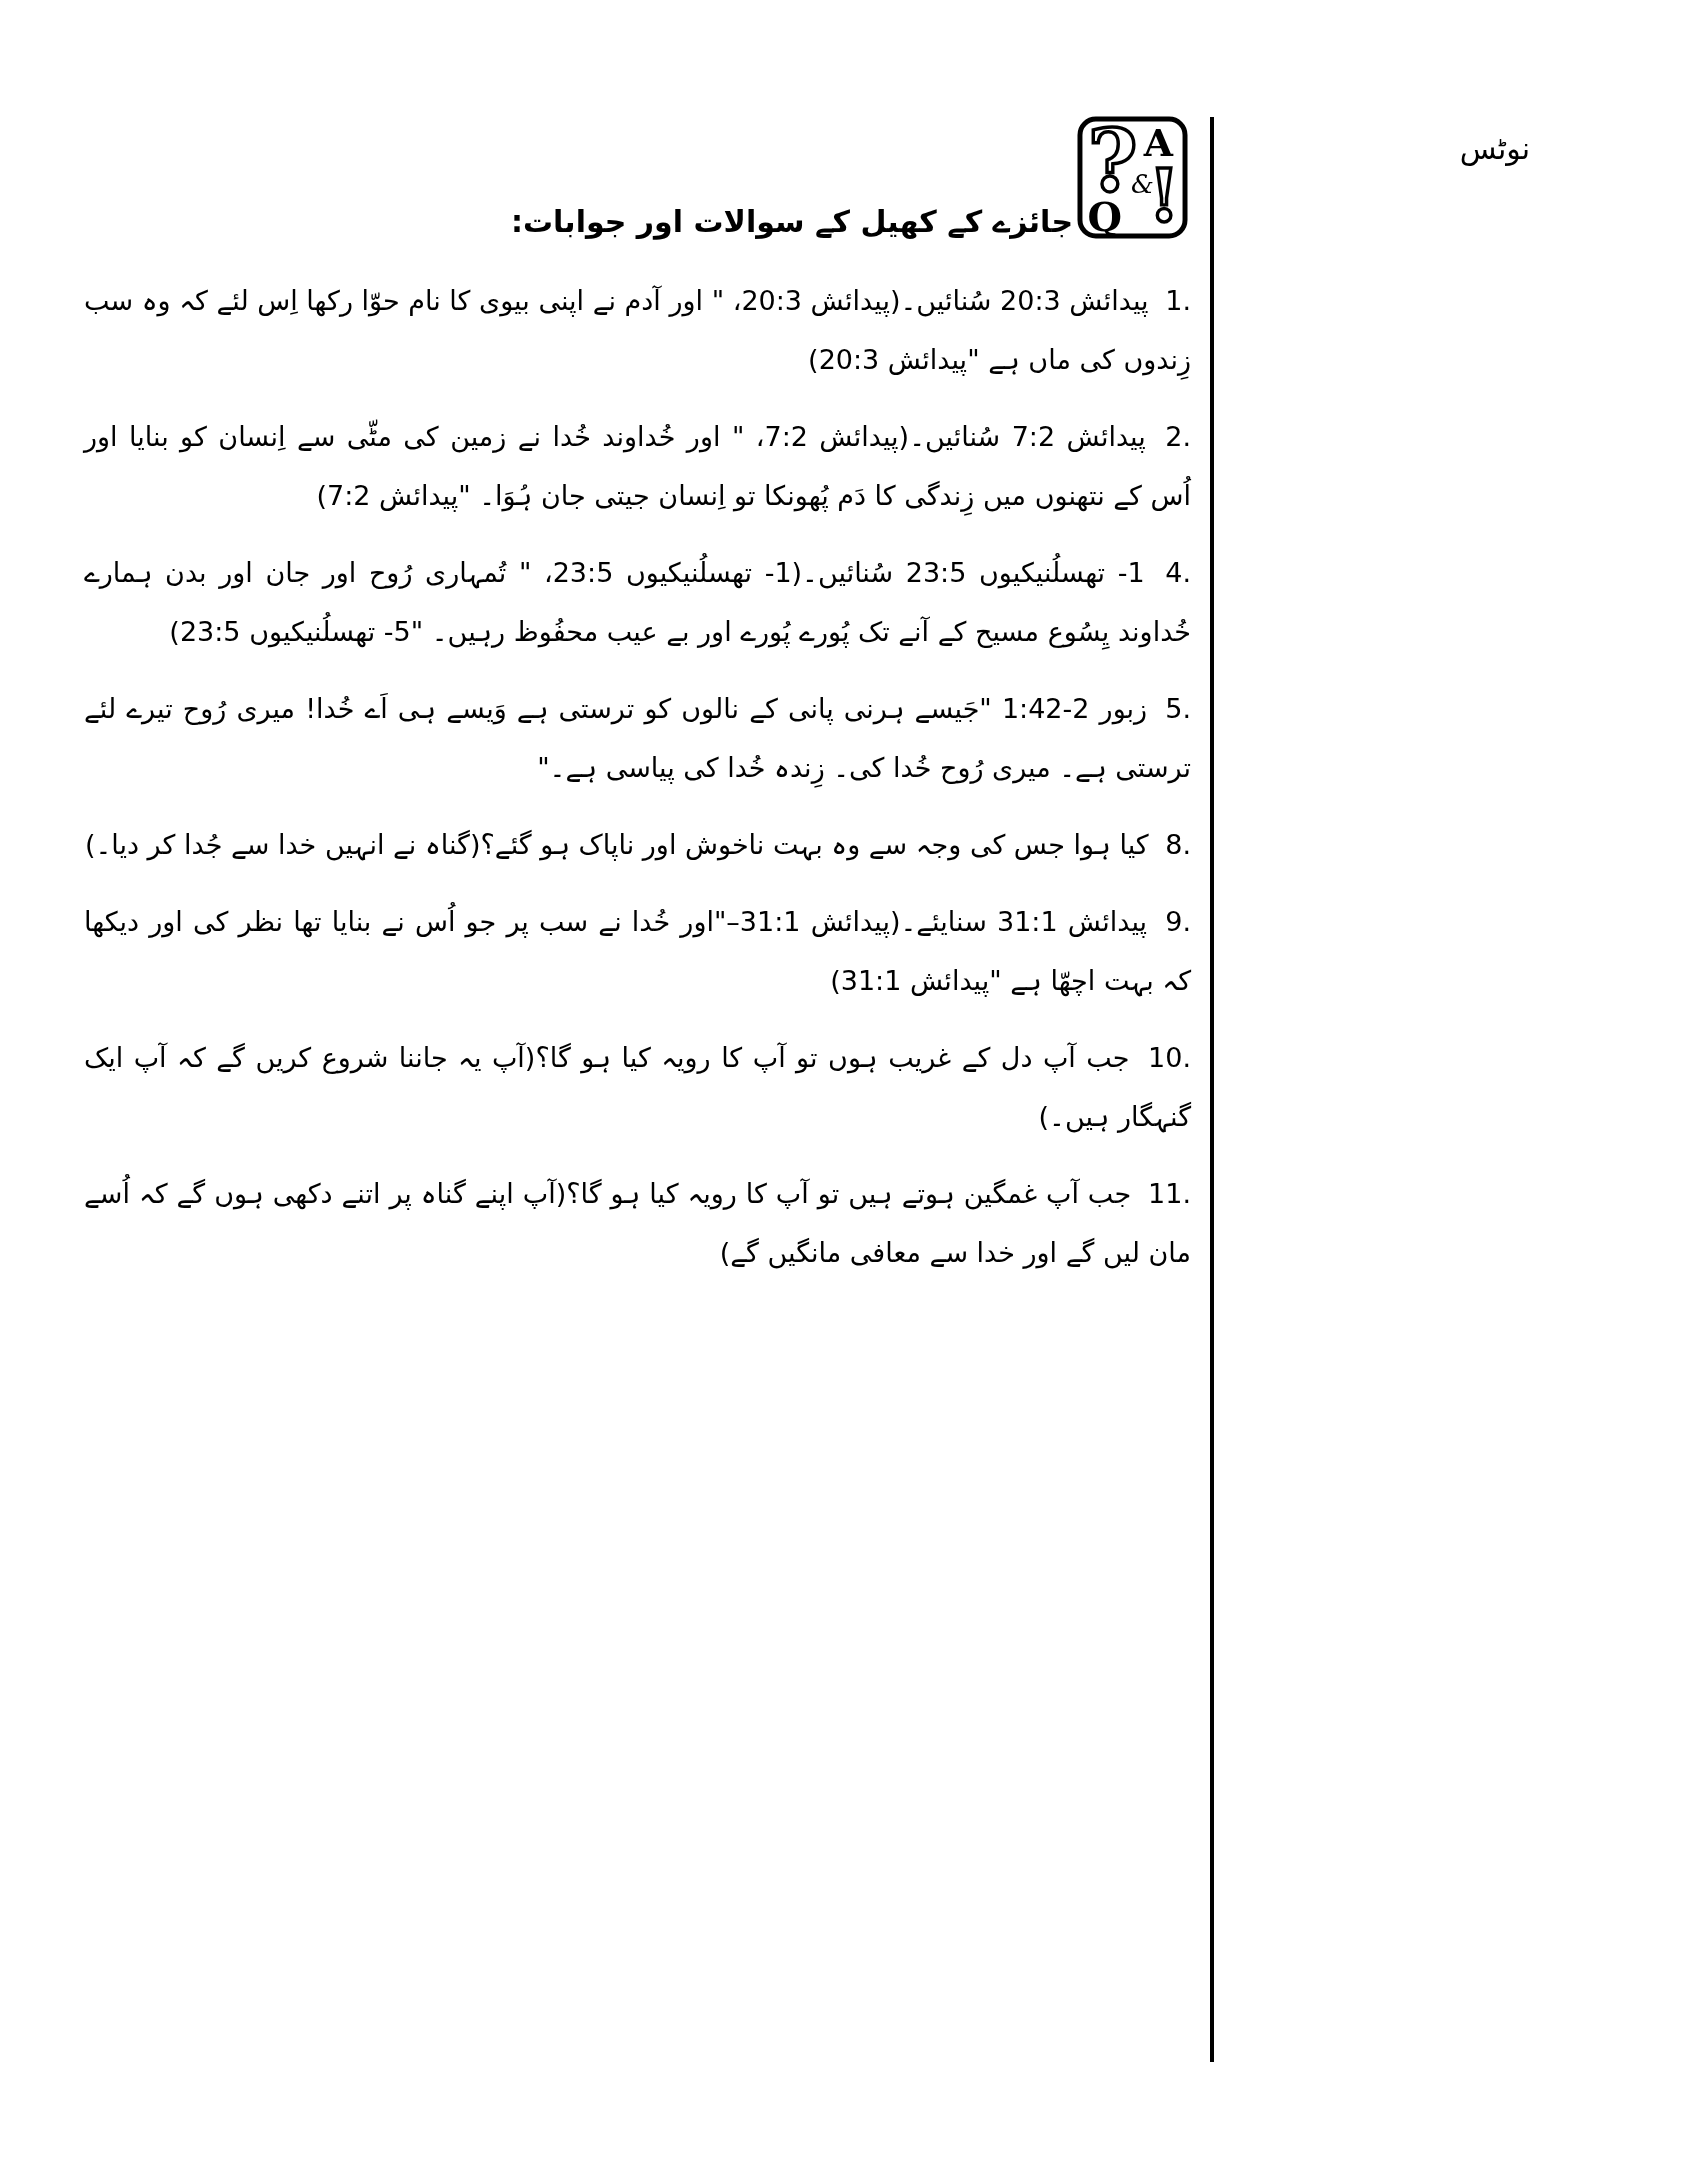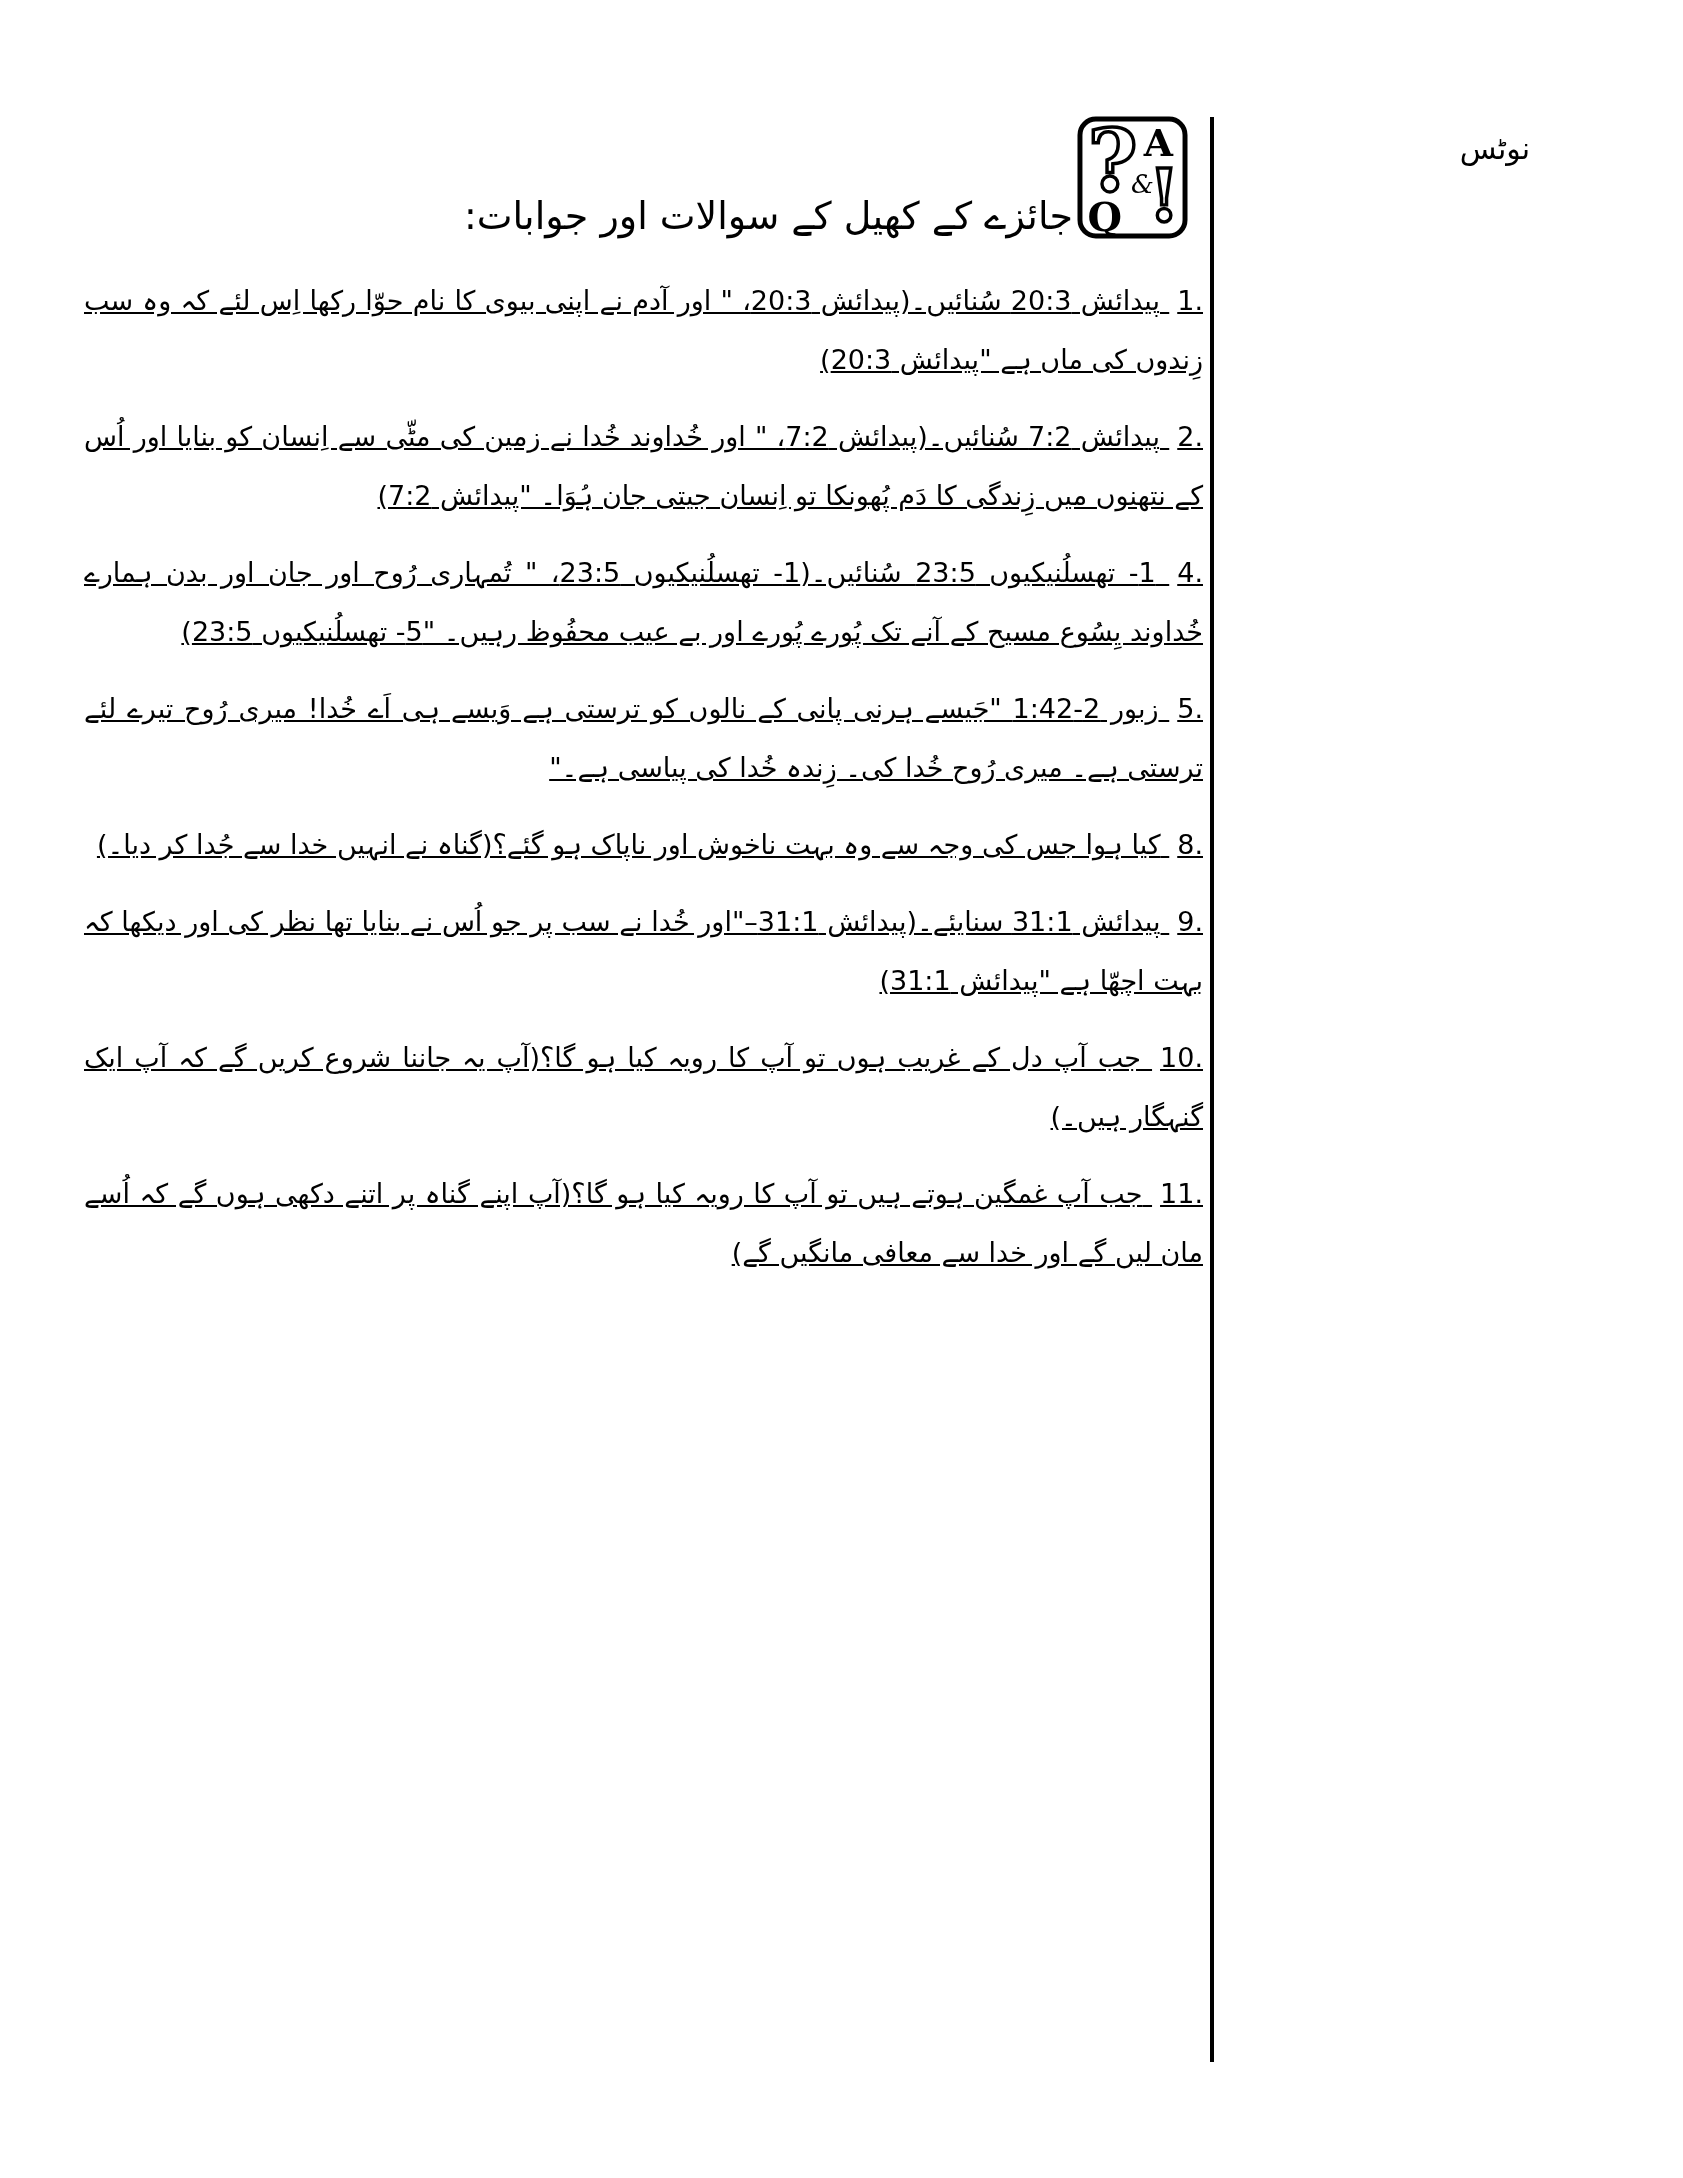--- a/index.html
+++ b/index.html
@@ -50,36 +50,35 @@
     margin-left: 0;
     margin-right: 15px;       
     margin-bottom: 38px;
     min-height: 129px;
   }
   .qa-icon {
     flex: 0 0 auto;
     margin-bottom: -6px;
   }
   .heading {
-    font-size: 38px;
-    font-weight: normal;
+    font-size: 30px;
+    font-weight: bold;
     margin: 0 4px -10px 0;
     line-height: 1.4;
     white-space: nowrap;
   }
   .items {
     direction: rtl;
   }
   .item {
     direction: rtl;
     text-align: justify;
     font-size: 27px;
     line-height: 59px;
-    margin: 0 0 18px 0;
-    text-decoration: underline;
+    margin: 0 12px 18px 0;
   }
   .item .num {
     unicode-bidi: embed;
     direction: ltr;
     padding-left: 8px;
   }
   .item .txt {
     unicode-bidi: plaintext;
   }
 </style>

